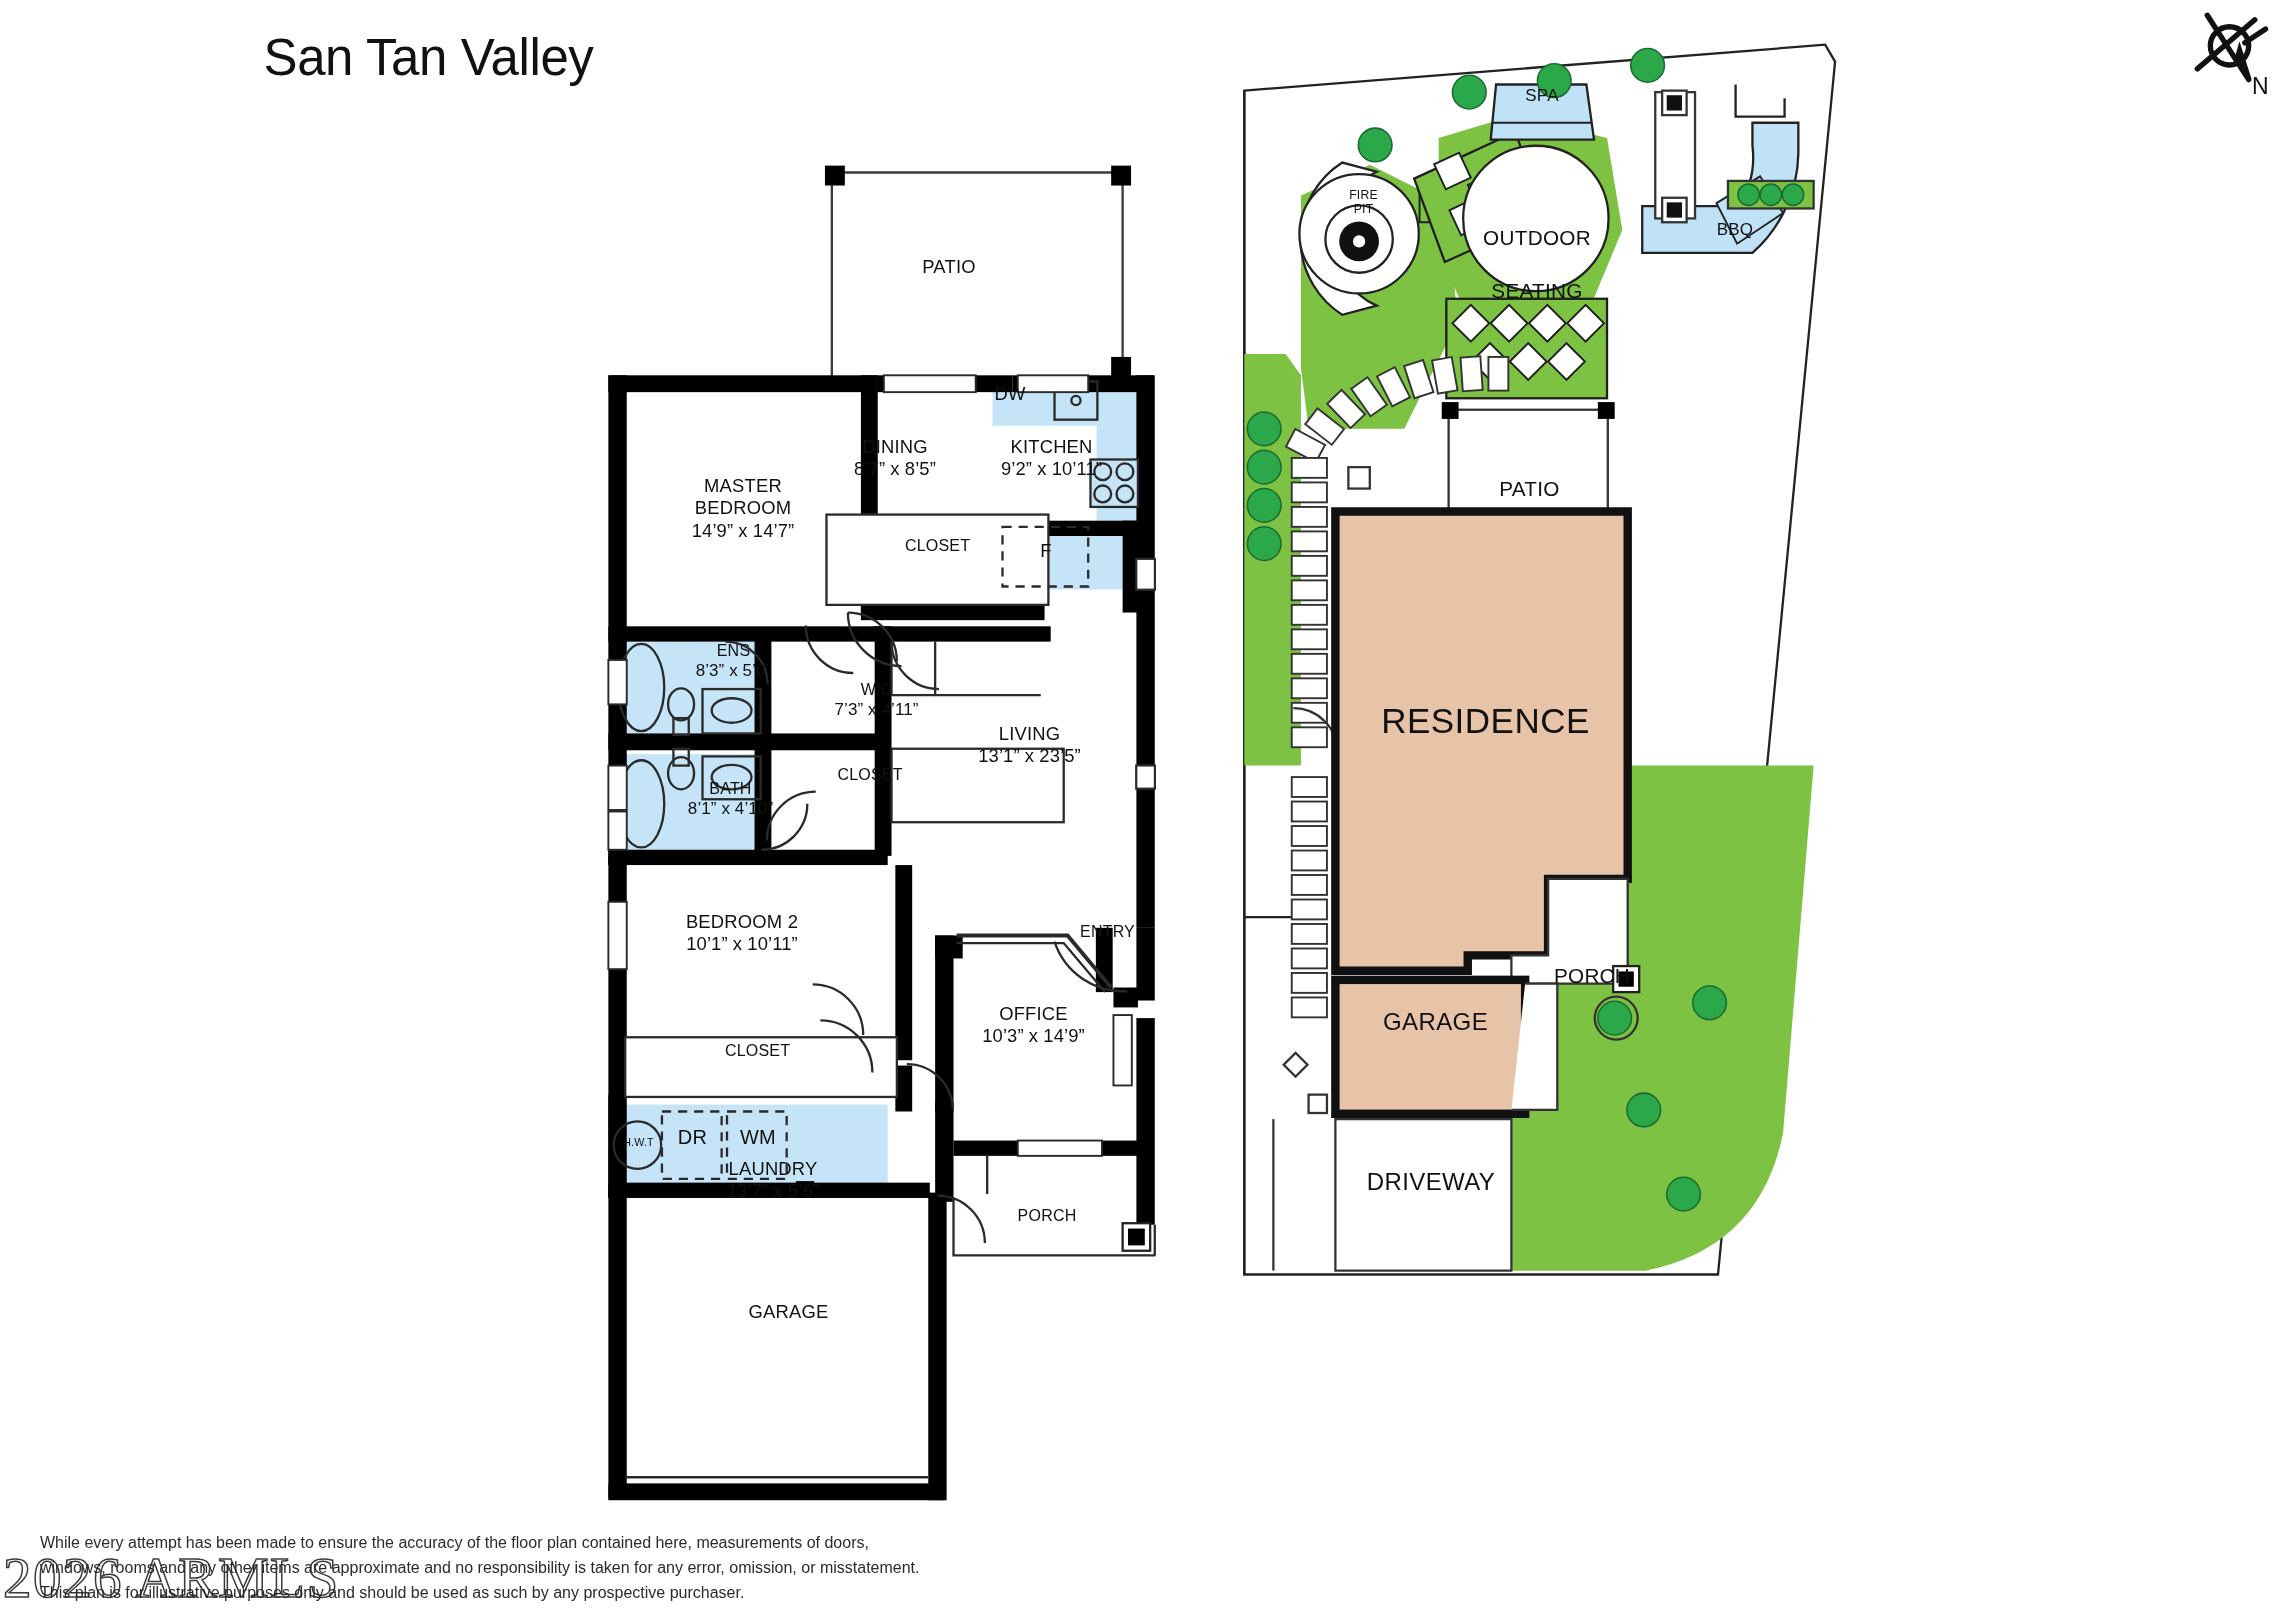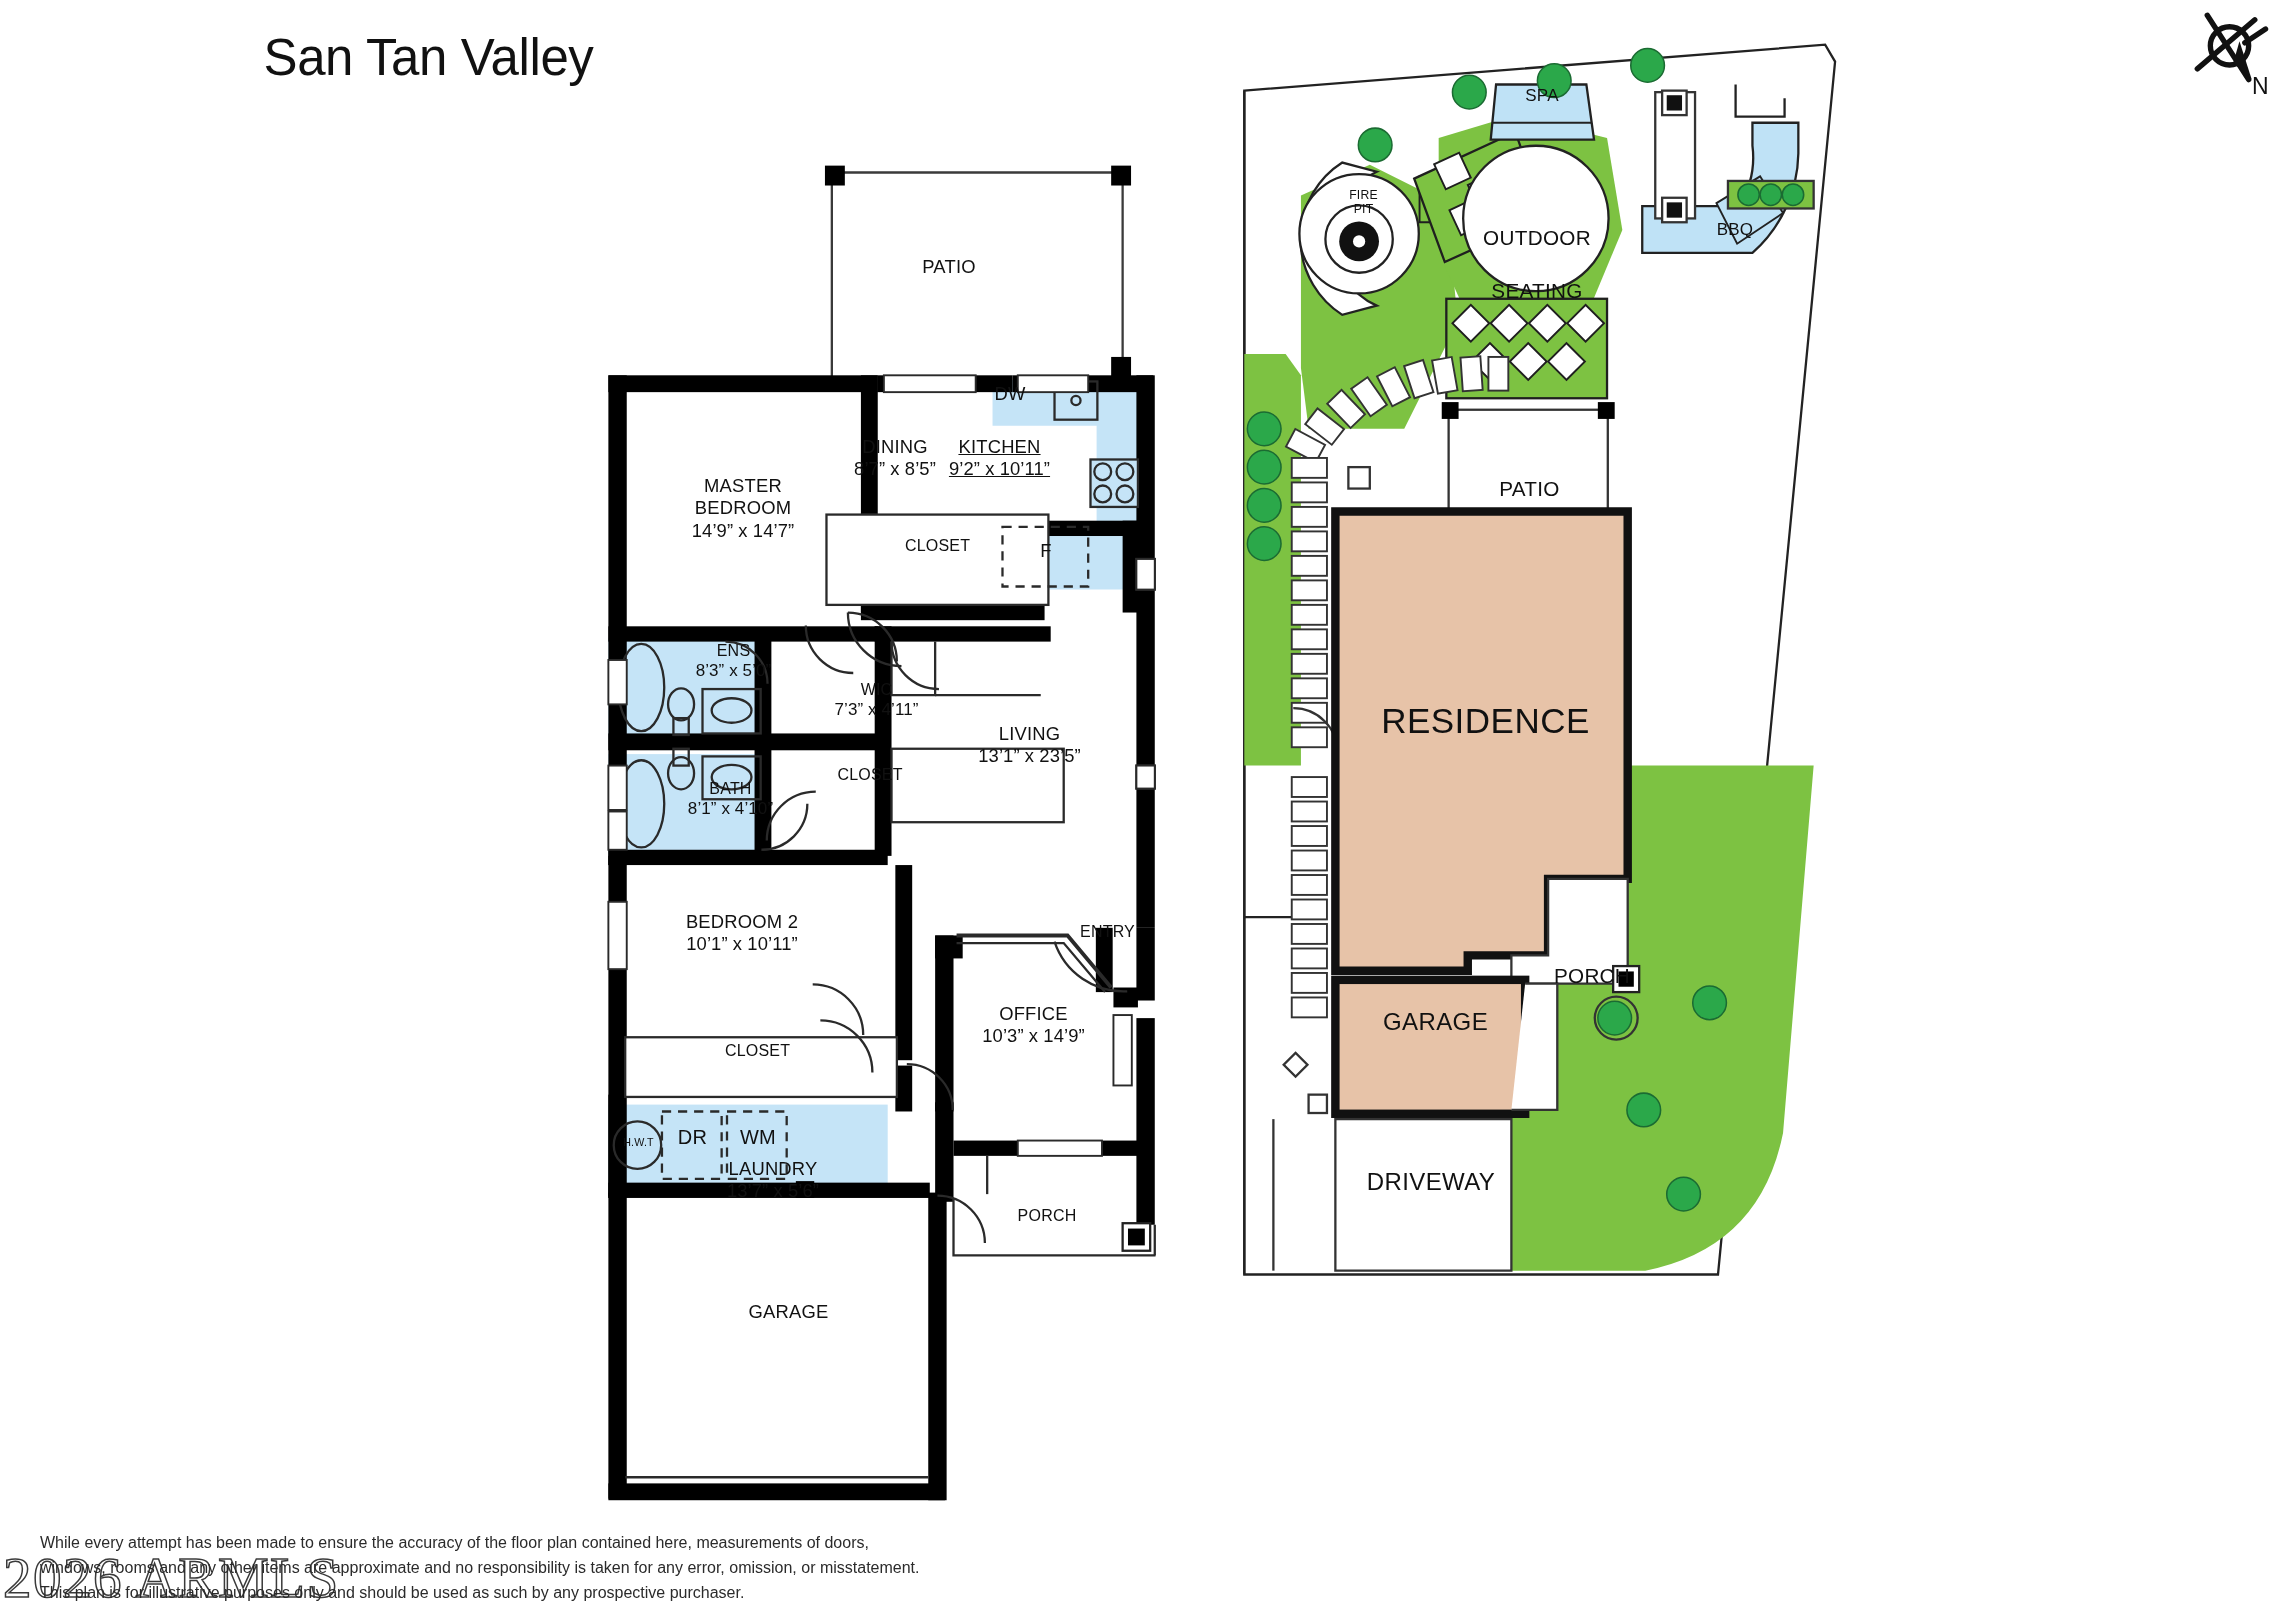--- a/index.html
+++ b/index.html
@@ -242,21 +242,21 @@
     <span class="nm">MASTER</span>
     <span class="nm">BEDROOM</span>
     <span class="dim">14’9” x 14’7”</span>
   </div>
 
   <div class="lbl" style="left:830px;top:436px;width:130px;">
     <span class="nm">DINING</span>
     <span class="dim">8’7” x 8’5”</span>
   </div>
 
-  <div class="lbl" style="left:927px;top:436px;width:145px;text-decoration:underline;">
+  <div class="lbl" style="left:979px;top:436px;width:145px;">
     <span class="nm">KITCHEN</span>
     <span class="dim">9’2” x 10’11”</span>
   </div>
 
   <div class="lbl small" style="left:838px;top:536px;width:199px;">
     <span class="nm">CLOSET</span>
   </div>
 
   <div class="lbl small" style="left:657px;top:641px;width:153px;">
     <span class="nm">ENS</span>

